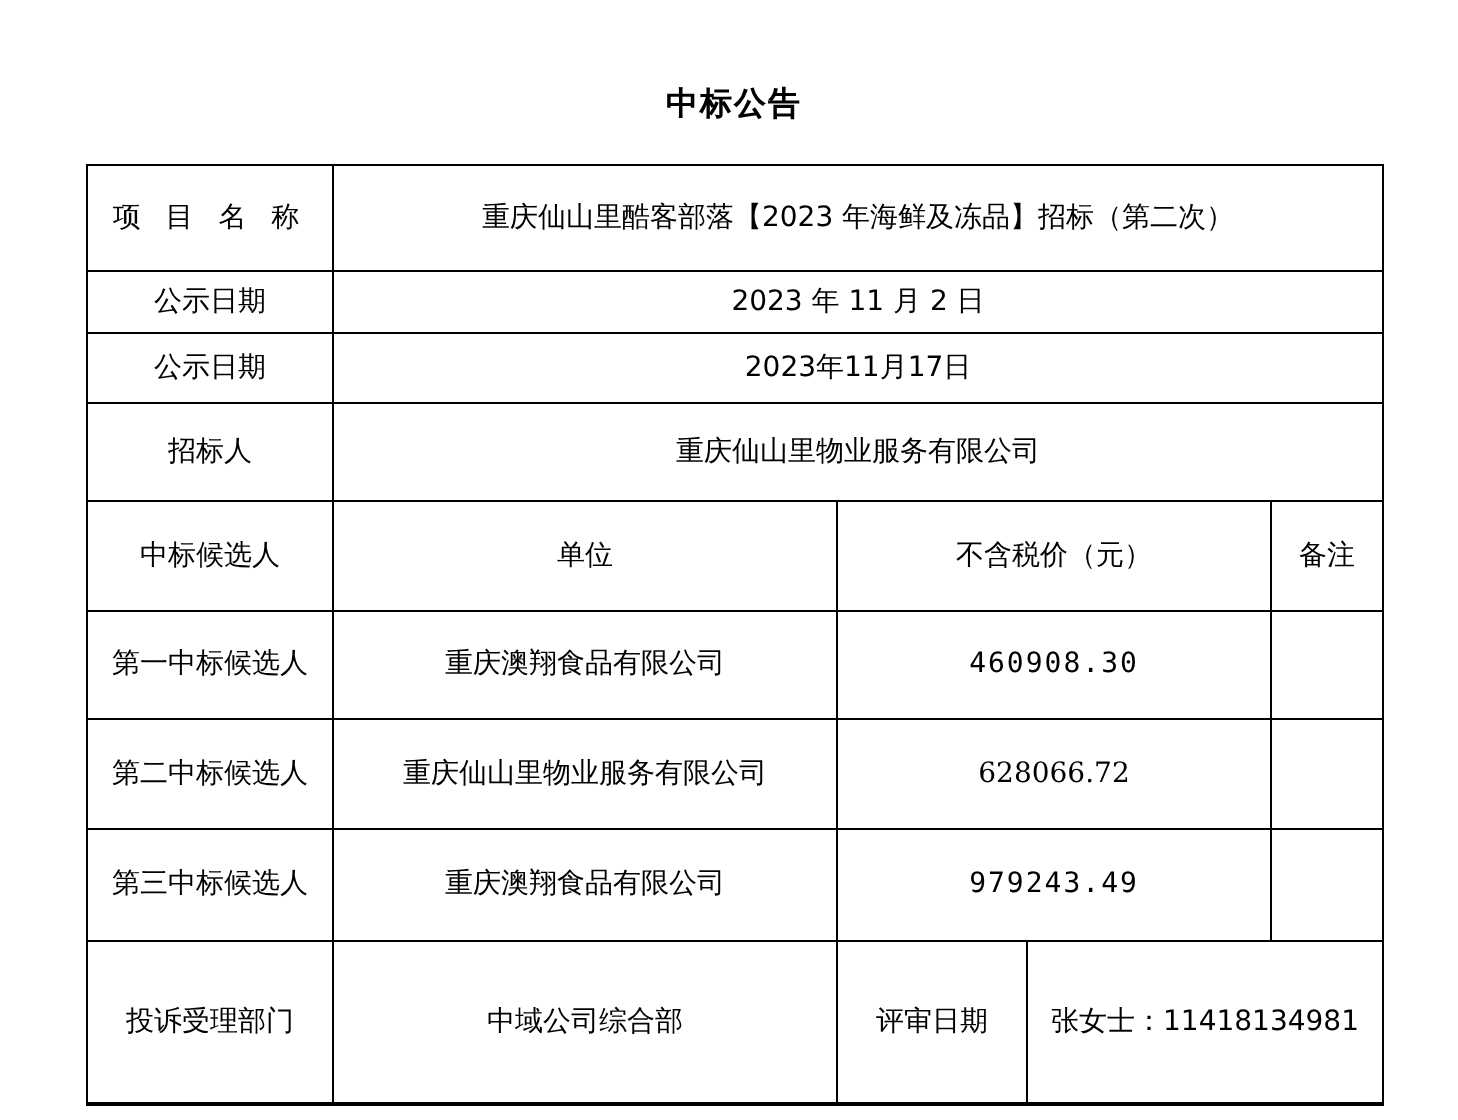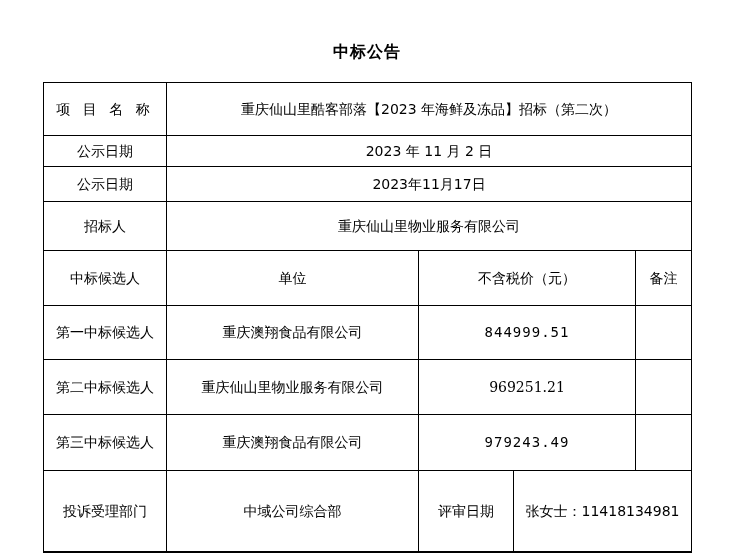--- a/index.html
+++ b/index.html
@@ -104,28 +104,28 @@
     <tr style="height:55px">
       <td>中标候选人</td>
       <td>单位</td>
       <td colspan="2">不含税价（元）</td>
       <td>备注</td>
     </tr>
 
     <tr style="height:54px">
       <td>第一中标候选人</td>
       <td>重庆澳翔食品有限公司</td>
-      <td colspan="2" class="price-mono">844999.51</td>
+      <td colspan="2" class="price-mono">460908.30</td>
       <td></td>
     </tr>
 
     <tr style="height:55px">
       <td>第二中标候选人</td>
       <td>重庆仙山里物业服务有限公司</td>
-      <td colspan="2" class="price-serif">969251.21</td>
+      <td colspan="2" class="price-serif">628066.72</td>
       <td></td>
     </tr>
 
     <tr style="height:56px">
       <td>第三中标候选人</td>
       <td>重庆澳翔食品有限公司</td>
       <td colspan="2" class="price-mono">979243.49</td>
       <td></td>
     </tr>
 

